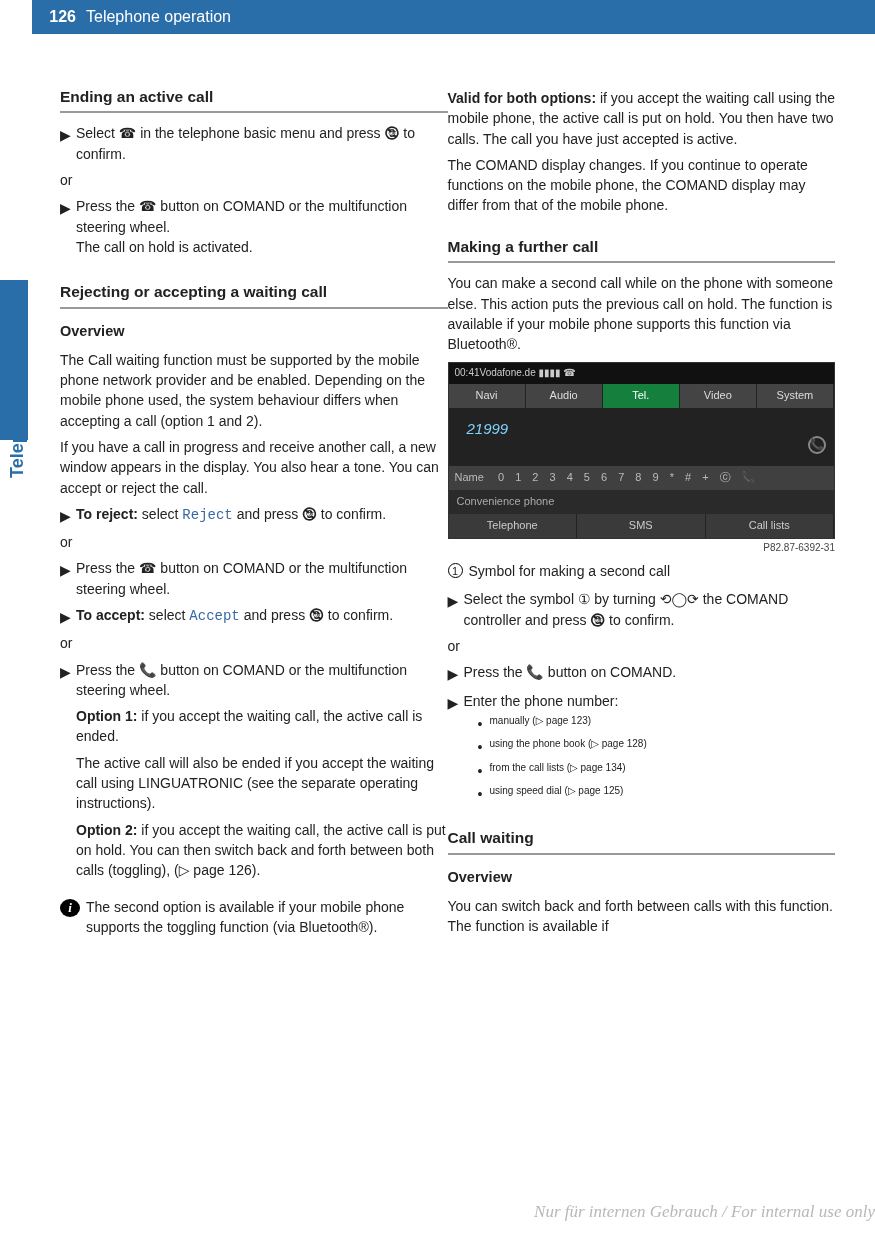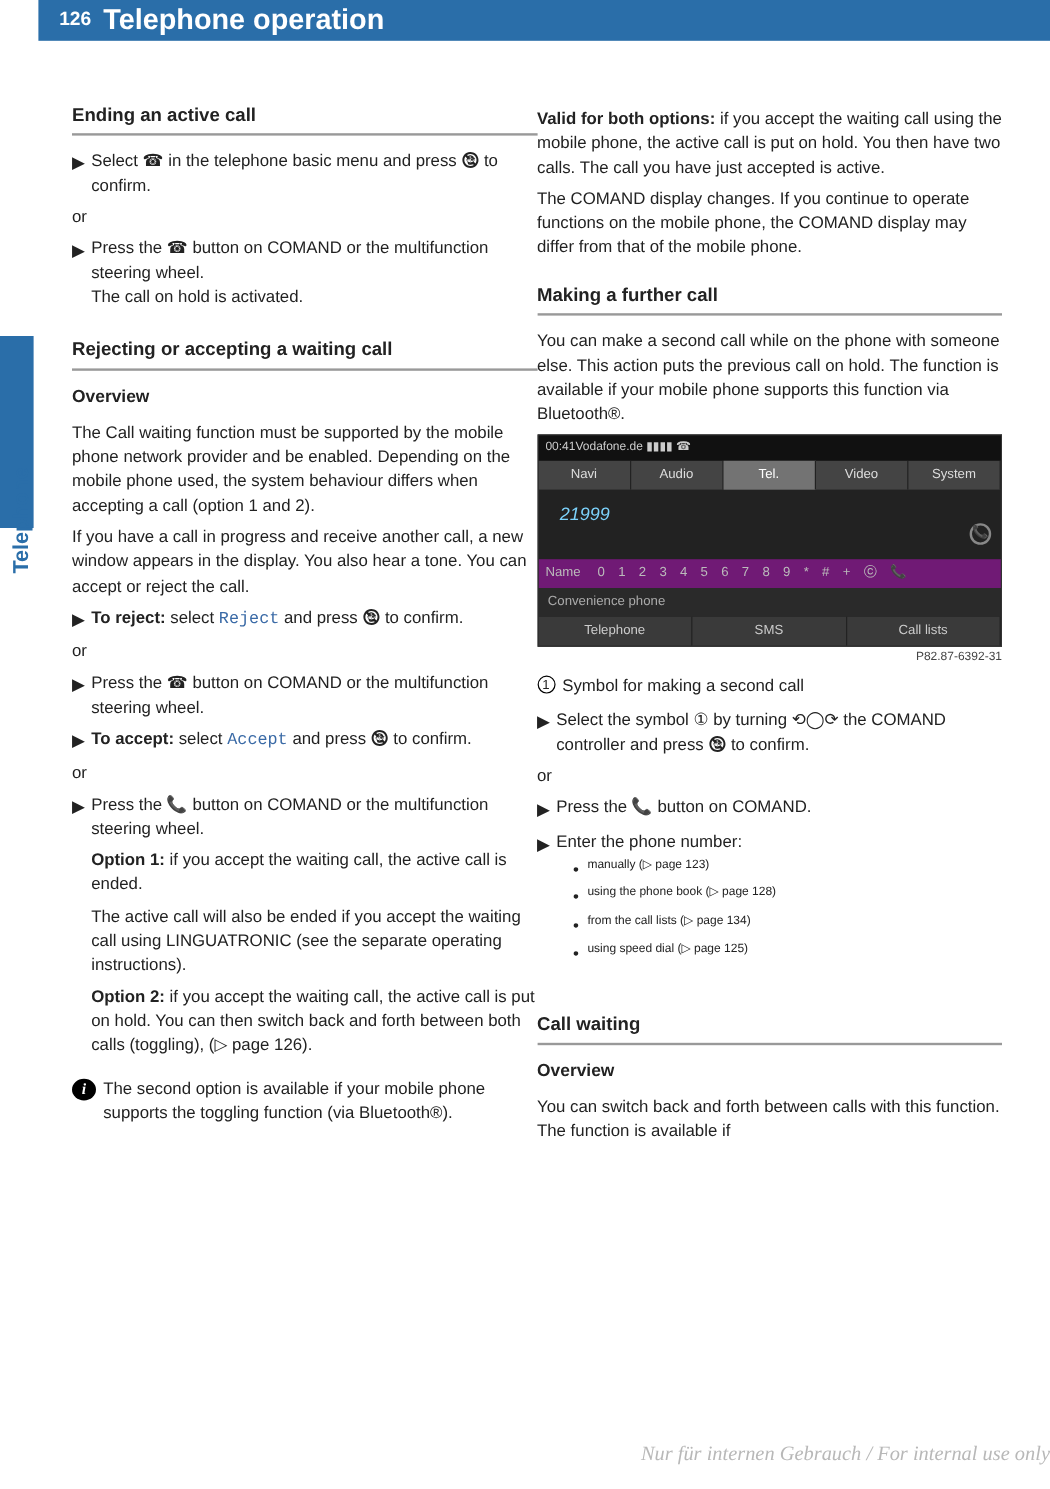--- a/index.html
+++ b/index.html
@@ -21,22 +21,22 @@
     align-items: center;
     margin-left: 32px;
   }
   .page-num {
     font-weight: bold;
     font-size: 16px;
     width: 44px;
     text-align: right;
   }
   .chapter {
-    font-weight: bold;
-    font-size: 24px;
+    font-weight: normal;
+    font-size: 16px;
     padding-left: 10px;
   }
   .side-tab {
     position: absolute;
     left: 0;
     top: 280px;
     width: 28px;
     height: 160px;
     background: #2a6ea9;
   }
@@ -109,30 +109,30 @@
     width: 100%;
     background: #222;
     color: #ccc;
     font-size: 11px;
     border: 1px solid #333;
     margin: 8px 0 2px 0;
   }
   .ss-top { display: flex; justify-content: flex-start; padding: 3px 6px; font-size: 10px; background: #111; }
   .ss-tabs { display: flex; background: #444; }
   .ss-tab { flex: 1; padding: 4px 2px; text-align: center; border-right: 1px solid #222; font-size: 11px; color: #ddd; }
-  .ss-tab.active { background: #737373; color: #fff; }
+  .ss-tab.active { background: #15803d; color: #fff; }
   .ss-body { padding: 10px 8px; position: relative; min-height: 58px; }
   .ss-number { font-style: italic; font-size: 15px; color: #7dd3fc; padding-left: 10px;}
   .ss-call2 {
     position: absolute; right: 8px; top: 28px;
     border: 2px solid #888; border-radius: 50%;
     width: 18px; height: 18px; display:flex; align-items:center; justify-content:center;
     font-size: 11px; color:#ccc;
   }
-  .ss-name-row { display:flex; align-items:center; gap:4px; background:#701a75; padding:4px 6px; font-size:11px; color:#bbb; }
+  .ss-name-row { display:flex; align-items:center; gap:4px; background:#404040; padding:4px 6px; font-size:11px; color:#bbb; }
   .ss-name-chars { letter-spacing: 4px; }
   .ss-conv { padding: 4px 8px; font-size: 11px; color:#aaa; background:#2a2a2a;}
   .ss-bottom-tabs { display:flex; background:#3a3a3a; }
   .ss-bottom-tabs div { flex:1; padding:4px 2px; text-align:center; font-size:11px; color:#ccc; border-right:1px solid #222;}
   .img-code { text-align: right; font-size: 10px; color: #444; margin-bottom: 6px; }
   .legend { display: flex; margin: 4px 0 8px 0; }
   .circ-num {
     display: inline-block;
     border: 1px solid #000;
     border-radius: 50%;
@@ -295,19 +295,19 @@
               <span class="pageref">from the call lists (▷ page 134)</span>
             </div>
           <div class="b">
               <span class="dot">•</span>
               <span class="pageref">using speed dial (▷ page 125)</span>
             </div>
         </div>
       </div>
     </div>
 
-    <h2 class="section" style="margin-top:36px">Call waiting</h2>
+    <h2 class="section" style="margin-top:20px">Call waiting</h2>
     <h3 class="sub">Overview</h3>
     <p>You can switch back and forth between calls with this function. The function is available if</p>
   </div>
 </div>
 
 <div class="watermark">Nur für internen Gebrauch / For internal use only</div>
 
 </body></html>

